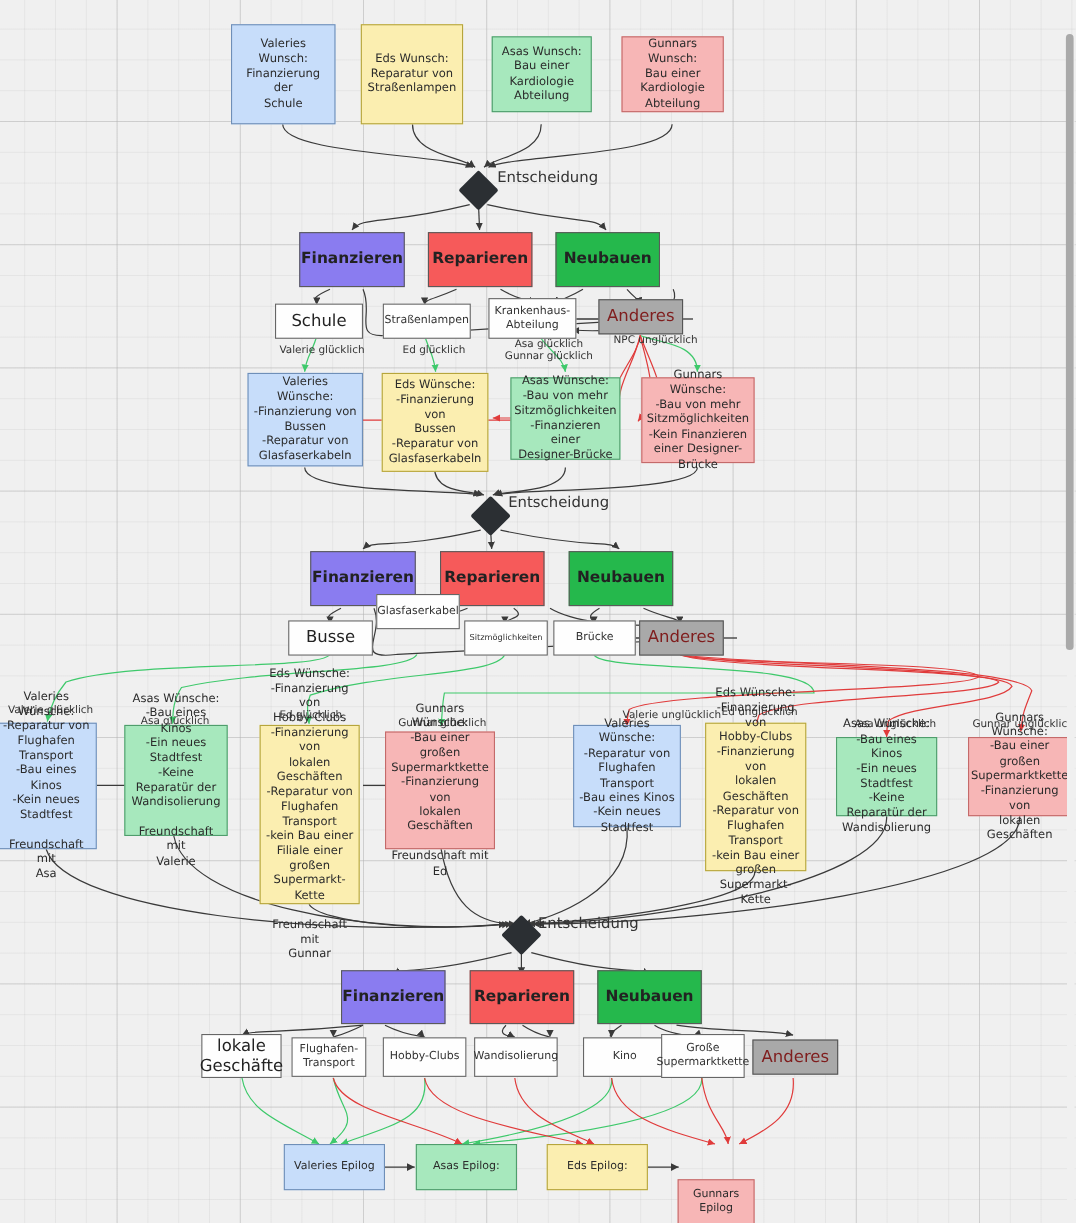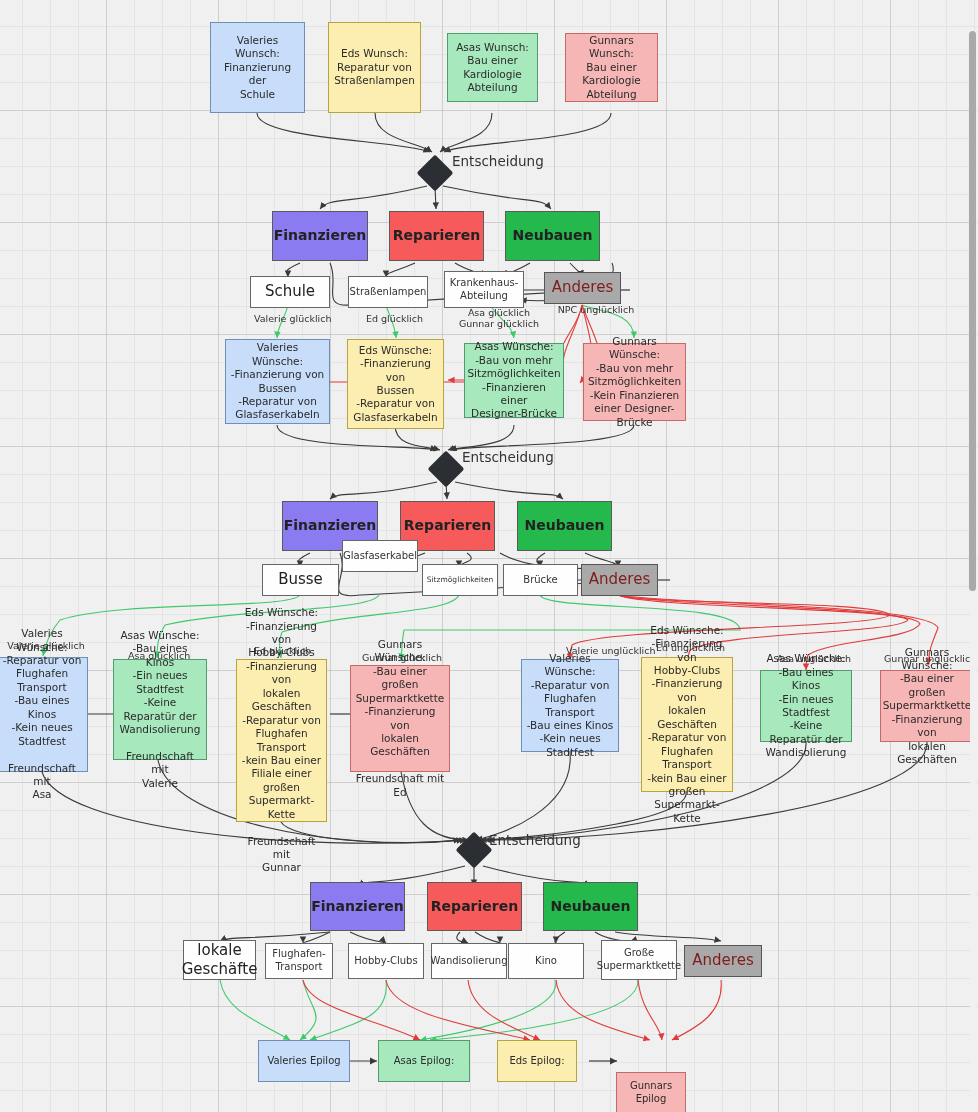--- a/index.html
+++ b/index.html
@@ -323,26 +323,26 @@
   <div class="node act fin" style="left:310px;top:882px;width:95px;height:49px;">Finanzieren</div>
   <div class="node act rep" style="left:427px;top:882px;width:95px;height:49px;">Reparieren</div>
   <div class="node act neu" style="left:543px;top:882px;width:95px;height:49px;">Neubauen</div>
 
   <div class="node outcome big" style="left: 183px; top: 940px; width: 73px; height: 40px; white-space: pre-line;">lokale
 Geschäfte</div>
   <div class="node outcome" style="left: 265px; top: 943px; width: 68px; height: 36px; white-space: pre-line;">Flughafen-
 Transport</div>
   <div class="node outcome" style="left:348px;top:943px;width:76px;height:36px;">Hobby-Clubs</div>
   <div class="node outcome" style="left:431px;top:943px;width:76px;height:36px;">Wandisolierung</div>
-  <div class="node outcome" style="left:508px;top:943px;width:76px;height:36px;">Kino</div>
+  <div class="node outcome" style="left:530px;top:943px;width:76px;height:36px;">Kino</div>
   <div class="node outcome" style="left: 601px; top: 940px; width: 76px; height: 40px; white-space: pre-line;">Große
 Supermarktkette</div>
   <div class="node other" style="left:684px;top:945px;width:78px;height:32px;">Anderes</div>
 
   <div class="node wish blue epilog" style="left:258px;top:1040px;width:92px;height:42px;">Valeries Epilog</div>
   <div class="node wish green epilog" style="left:378px;top:1040px;width:92px;height:42px;text-align:center;">Asas Epilog:</div>
-  <div class="node wish yellow epilog" style="left:497px;top:1040px;width:80px;height:42px;">Eds Epilog:</div>
+  <div class="node wish yellow epilog" style="left:497px;top:1040px;width:92px;height:42px;">Eds Epilog:</div>
   <div class="node wish red epilog" style="left:616px;top:1040px;width:70px;height:42px;margin-top:32px;">Gunnars Epilog</div>
 
   <div id="vscroll">
     <div id="vthumb"></div>
   </div>
 </div>
 
 </body></html>

